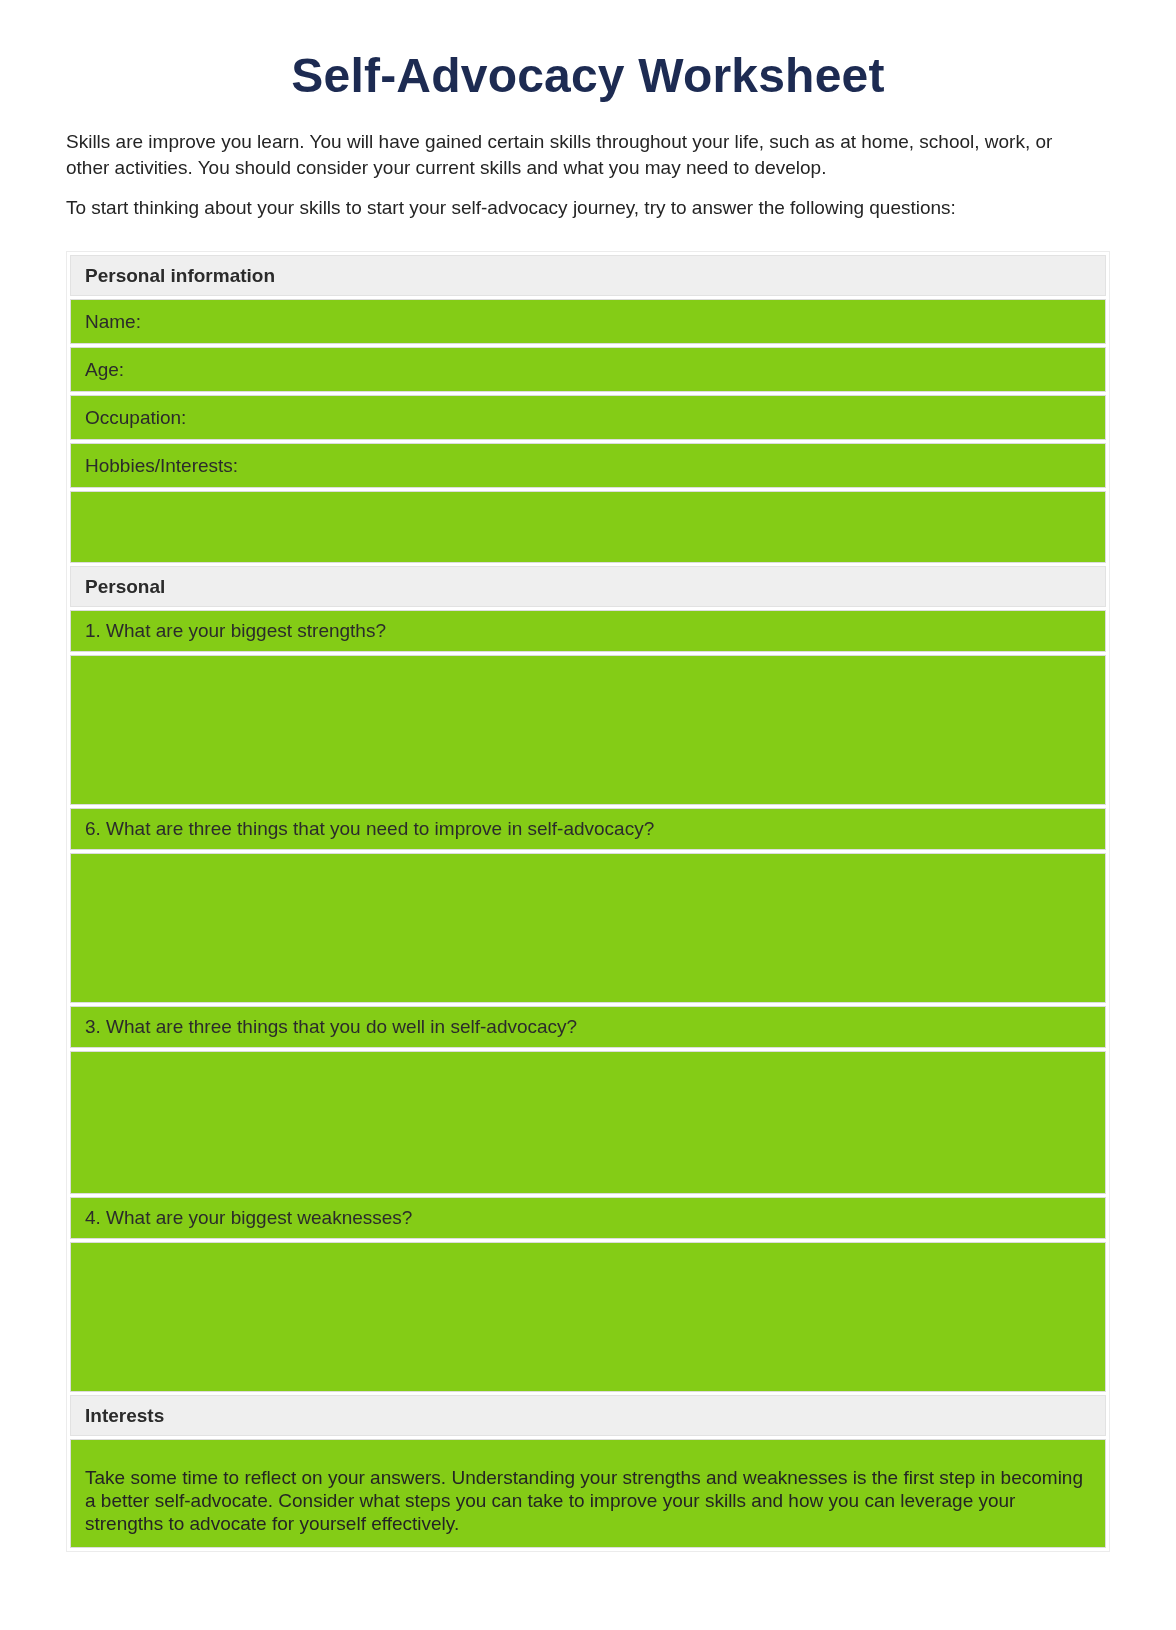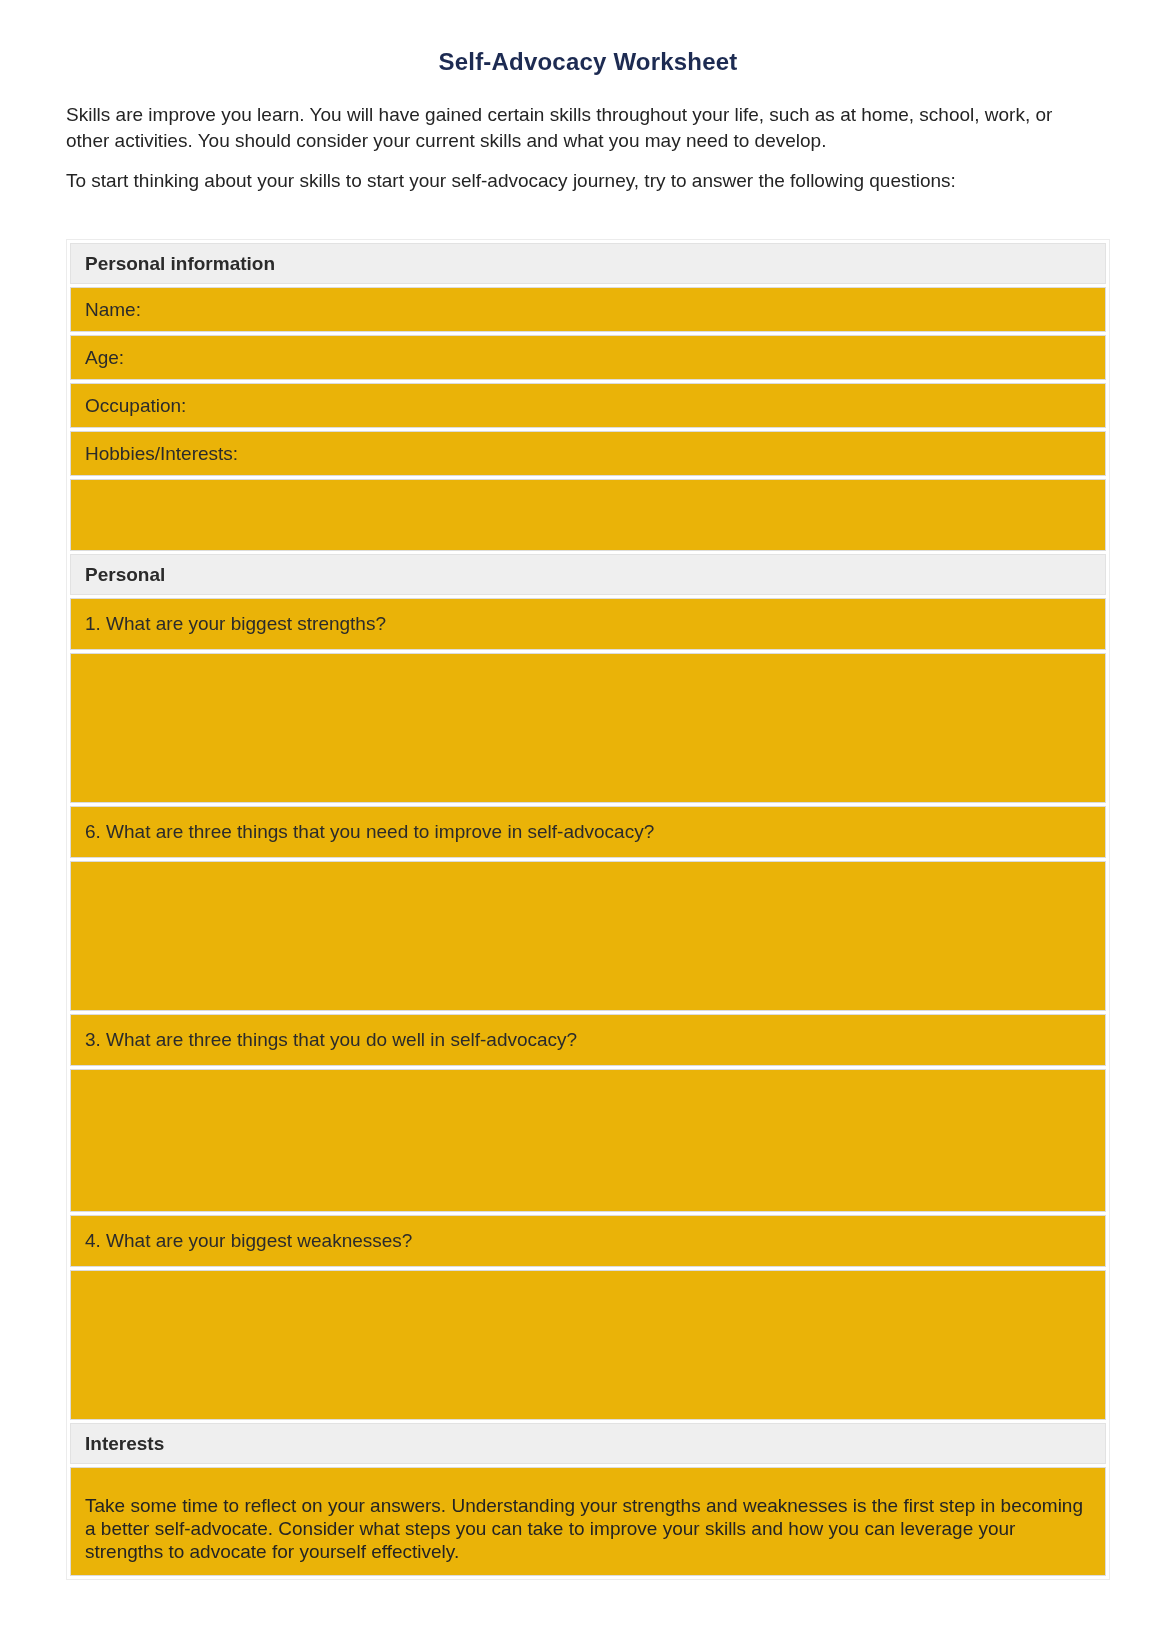--- a/index.html
+++ b/index.html
@@ -11,60 +11,60 @@
     color: #222222;
   }
   .page {
     width: 1176px;
     min-height: 1630px;
     padding: 48px 66px 40px 66px;
   }
   .page-title {
     text-align: center;
     color: #1d2b52;
-    font-size: 24px;
+    font-size: 48px;
     font-weight: bold;
     letter-spacing: 0.2px;
     margin-bottom: 26px;
   }
   .intro p {
     font-size: 19px;
     line-height: 26px;
     color: #242424;
     margin-bottom: 14px;
     max-width: 1010px;
   }
   .sheet {
-    margin-top: 45px;
+    margin-top: 30px;
     border: 1px solid #ececec;
     padding: 3px;
     display: flex;
     flex-direction: column;
     gap: 3px;
     background: #ffffff;
   }
   .row {
     border: 1px solid #dcdcdc;
-    background: #eab308;
+    background: #84cc16;
     display: flex;
     align-items: center;
     padding: 0 14px;
     font-size: 19px;
     color: #2b2b2b;
   }
   .row.header {
     background: #efefef;
     border-color: #e2e2e2;
     font-weight: bold;
     color: #2b2b2b;
     height: 41px;
   }
   .row.field { height: 45px; }
   .row.blank-sm { height: 72px; }
-  .row.question { height: 52px; text-align: right; }
+  .row.question { height: 42px; text-align: right; }
   .row.answer { height: 150px; align-items: flex-start; }
   .row.answer-short { height: 143px; align-items: flex-start; }
   .row.text-block {
     padding: 26px 14px 12px 14px;
     display: block;
   }
   .row.text-block p {
     font-size: 19px;
     line-height: 23px;
     color: #242424;

